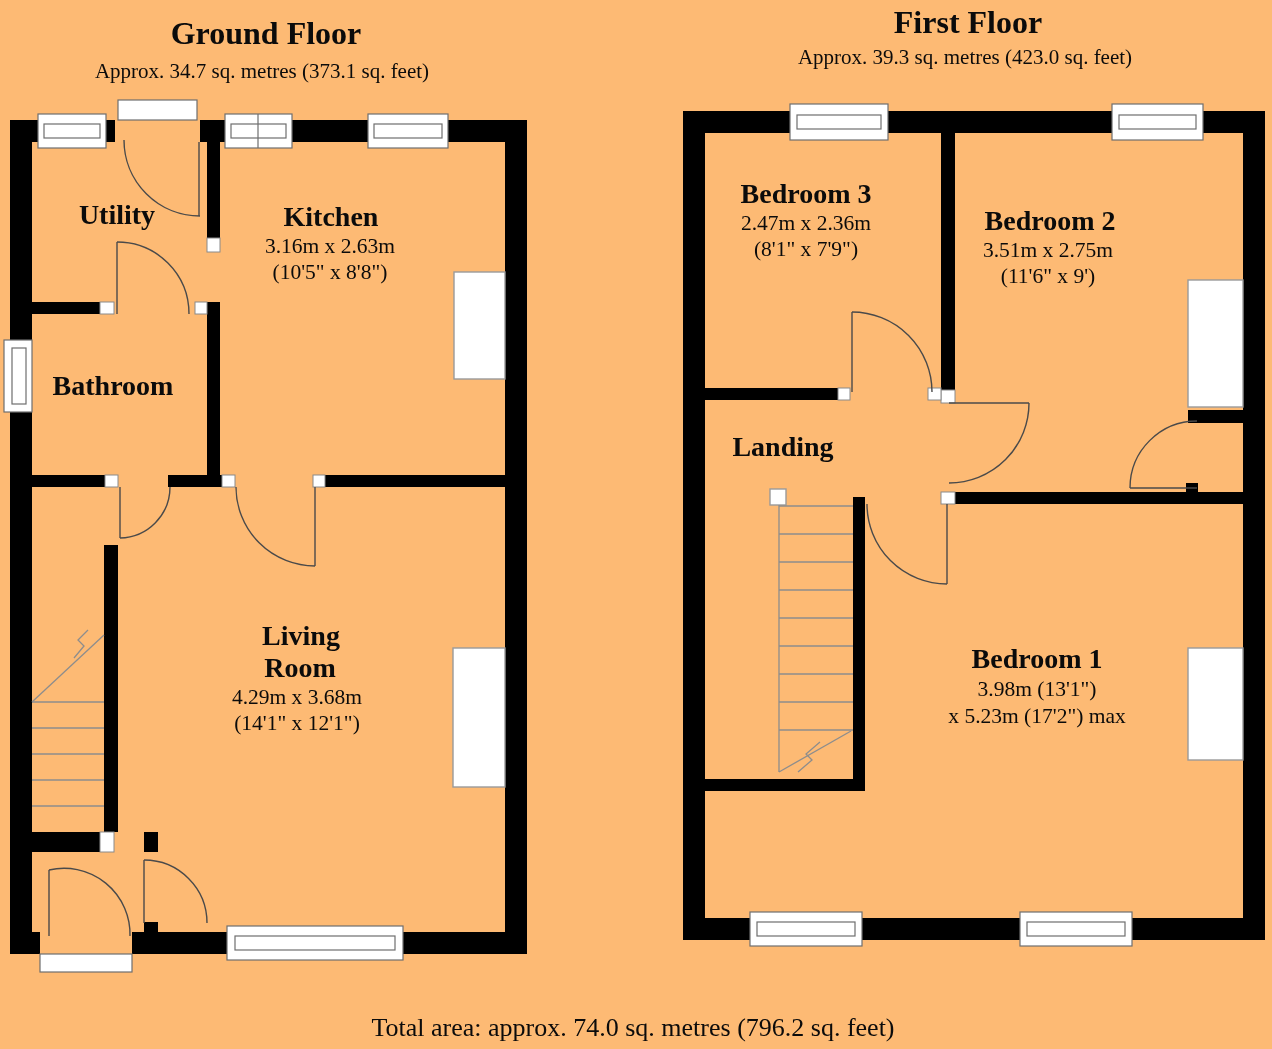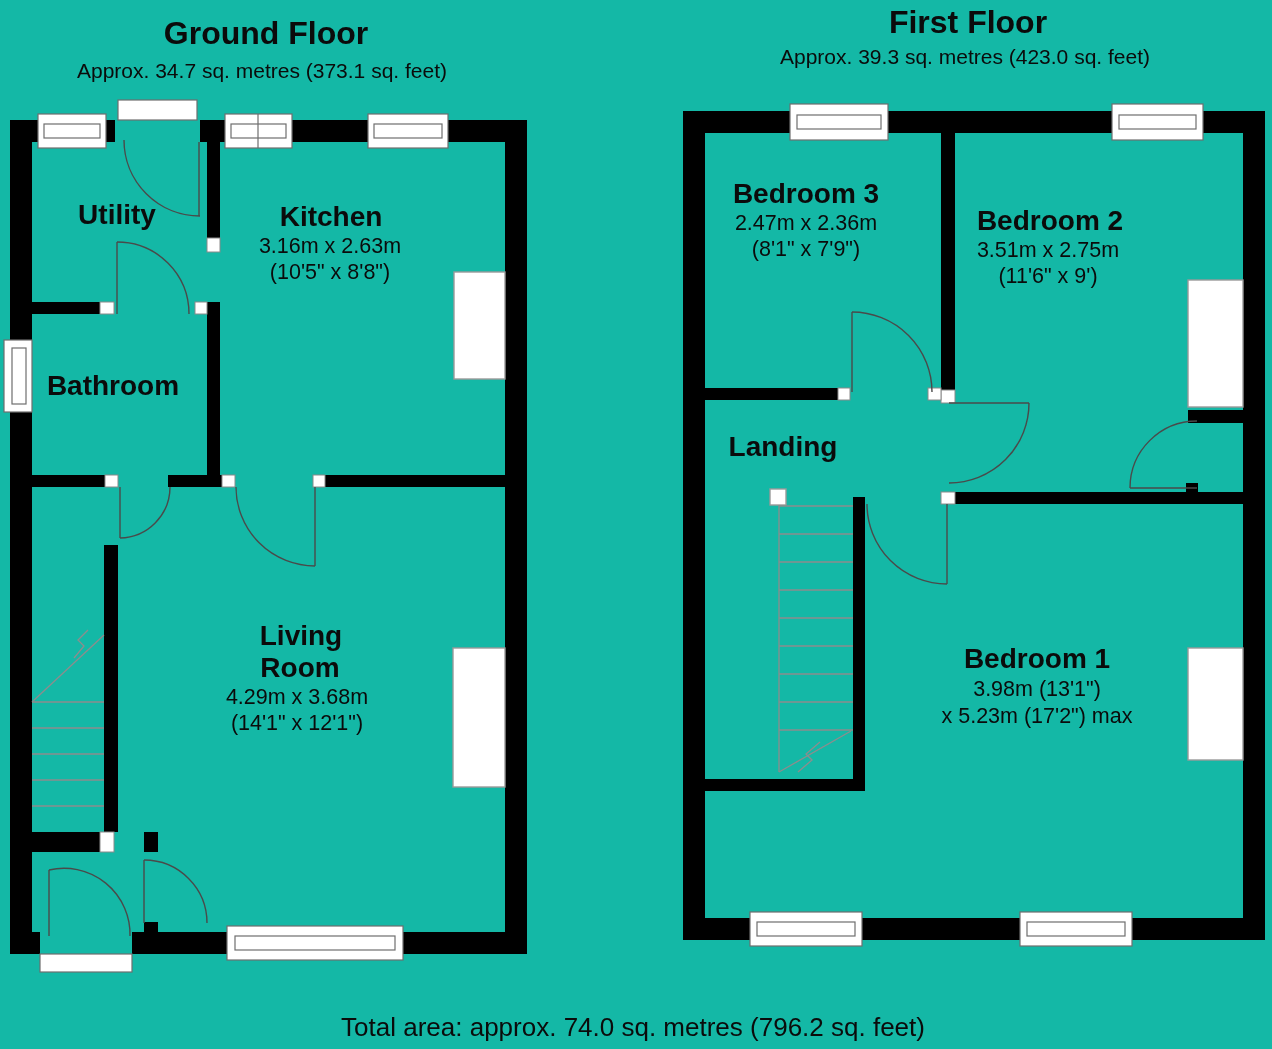--- a/index.html
+++ b/index.html
@@ -1,17 +1,17 @@
 <!DOCTYPE html>
 <html><head>
 <meta charset="utf-8">
 <style>
   html,body{margin:0;padding:0;background:#ffffff;}
-  #canvas{position:relative;width:1272px;height:1049px;background:#14b8a6;overflow:hidden;
-          font-family:Liberation Sans, sans-serif;}
+  #canvas{position:relative;width:1272px;height:1049px;background:#fdba74;overflow:hidden;
+          font-family:Liberation Serif, serif;}
   svg text{fill:#0b0b0b;}
   .floor-title{font-size:32px;font-weight:700;}
   .floor-subtitle{font-size:21px;font-weight:400;}
   .room-name{font-size:28px;font-weight:700;}
   .room-dims{font-size:21.5px;font-weight:400;}
   .footer-text{font-size:26px;font-weight:400;}
   .wall{fill:#000000;stroke:none;}
   .jamb{fill:#ffffff;stroke:#8a8a8a;stroke-width:1;}
   .win{fill:#ffffff;stroke:#6e6e6e;stroke-width:1.2;}
   .win-line{stroke:#6e6e6e;stroke-width:1.2;fill:none;}

